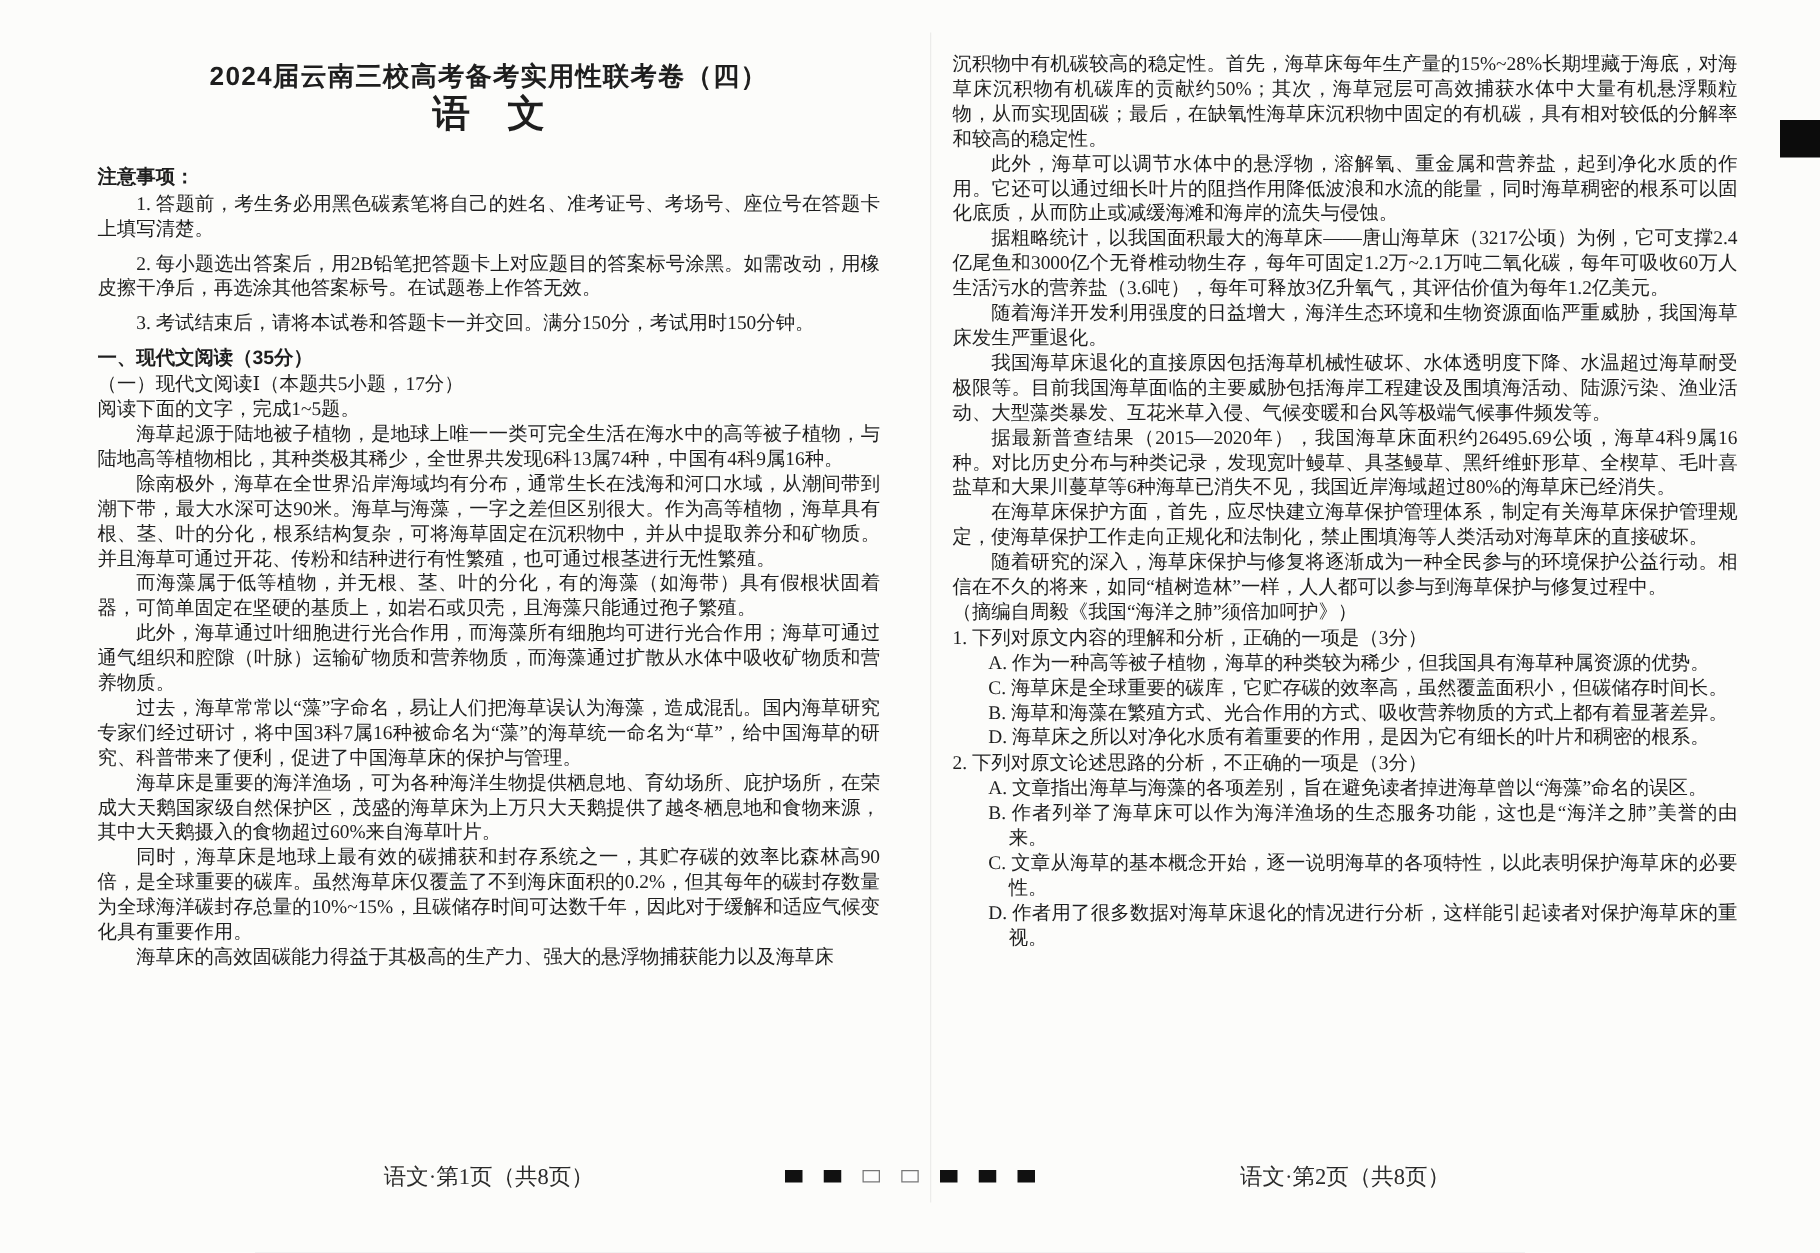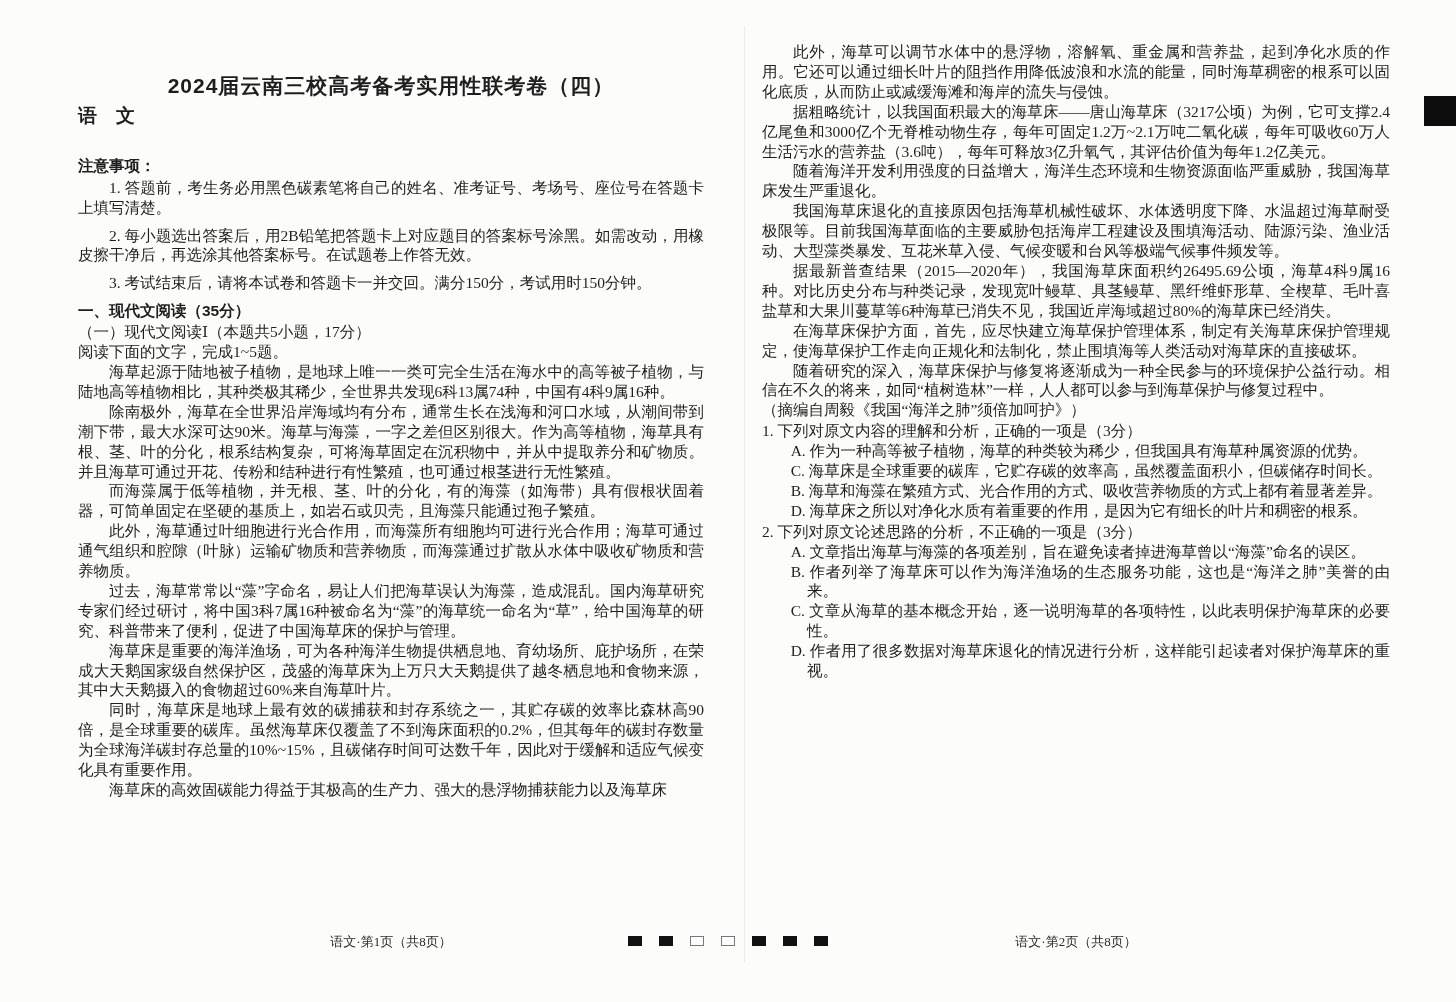--- a/index.html
+++ b/index.html
@@ -2,43 +2,43 @@
 <html><head>
 <meta charset="utf-8">
 <style>
   html,body{margin:0;padding:0;background:#e9e9e7;}
   .sheet{
     position:relative;width:1456px;height:1002px;margin:0 auto;
     background:#fcfcfa;overflow:hidden;color:#1e1e1e;
     font-family:"Liberation Serif","DejaVu Serif",serif;
   }
   .page{position:absolute;top:0;bottom:0;text-align:justify;font-size:15.5px;line-height:19.9px;}
-  .page-left{left:78px;width:626px;padding-top:42px;}
+  .page-left{left:78px;width:626px;padding-top:18px;}
   .page-right{left:762px;width:628px;padding-top:42px;}
   p{margin:0;}
   .indent{text-indent:2em;}
   .title{
     font-family:"Liberation Sans","DejaVu Sans",sans-serif;
     font-size:21px;font-weight:bold;text-align:center;
     margin:34px 0 10px 0;letter-spacing:1px;
   }
   .subject{
     font-family:"Liberation Sans","DejaVu Sans",sans-serif;
-    font-size:19px;font-weight:bold;text-align:left;margin:0 0 30px 0;
+    font-size:30px;font-weight:bold;text-align:center;margin:0 0 30px 0;
   }
   .notice-head{font-weight:bold;font-family:"Liberation Sans","DejaVu Sans",sans-serif;margin-bottom:2px;}
   .notice{text-indent:2em;margin-bottom:8px;}
   .sec{font-weight:bold;font-family:"Liberation Sans","DejaVu Sans",sans-serif;}
   .subsec{margin-top:1px;}
   .attribution{text-align:left;padding-right:10px;}
   .qstem{margin-top:1px;}
   .option{padding-left:2.9em;text-indent:-1.05em;}
   .footer{
     position:absolute;bottom:50px;left:0;right:0;text-align:center;
-    font-size:13px;color:#2a2a2a;
+    font-size:18px;color:#2a2a2a;
   }
   .corner-mark{position:absolute;top:96px;right:0;width:32px;height:30px;background:#0c0c0c;}
   .divider{position:absolute;left:744px;top:26px;bottom:40px;width:1px;background:#ececea;}
   .reg-marks{
     position:absolute;bottom:56px;left:50%;transform:translateX(-50%);
     display:flex;gap:17px;align-items:center;
   }
   .reg{display:inline-block;width:14px;height:10px;box-sizing:border-box;}
   .reg.filled{background:#111;}
   .reg.hollow{background:#fdfdfd;border:1px solid #777;}
@@ -70,20 +70,21 @@
     <p class="indent">此外，海草通过叶细胞进行光合作用，而海藻所有细胞均可进行光合作用；海草可通过通气组织和腔隙（叶脉）运输矿物质和营养物质，而海藻通过扩散从水体中吸收矿物质和营养物质。</p>
     <p class="indent">过去，海草常常以“藻”字命名，易让人们把海草误认为海藻，造成混乱。国内海草研究专家们经过研讨，将中国3科7属16种被命名为“藻”的海草统一命名为“草”，给中国海草的研究、科普带来了便利，促进了中国海草床的保护与管理。</p>
     <p class="indent">海草床是重要的海洋渔场，可为各种海洋生物提供栖息地、育幼场所、庇护场所，在荣成大天鹅国家级自然保护区，茂盛的海草床为上万只大天鹅提供了越冬栖息地和食物来源，其中大天鹅摄入的食物超过60%来自海草叶片。</p>
     <p class="indent">同时，海草床是地球上最有效的碳捕获和封存系统之一，其贮存碳的效率比森林高90倍，是全球重要的碳库。虽然海草床仅覆盖了不到海床面积的0.2%，但其每年的碳封存数量为全球海洋碳封存总量的10%~15%，且碳储存时间可达数千年，因此对于缓解和适应气候变化具有重要作用。</p>
     <p class="indent">海草床的高效固碳能力得益于其极高的生产力、强大的悬浮物捕获能力以及海草床</p>
 
     <div class="footer">语文·第1页（共8页）</div>
   </div>
 
   <div class="page page-right">
+    <p>沉积物中有机碳较高的稳定性。首先，海草床每年生产量的15%~28%长期埋藏于海底，对海草床沉积物有机碳库的贡献约50%；其次，海草冠层可高效捕获水体中大量有机悬浮颗粒物，从而实现固碳；最后，在缺氧性海草床沉积物中固定的有机碳，具有相对较低的分解率和较高的稳定性。</p>
     <p class="indent">此外，海草可以调节水体中的悬浮物，溶解氧、重金属和营养盐，起到净化水质的作用。它还可以通过细长叶片的阻挡作用降低波浪和水流的能量，同时海草稠密的根系可以固化底质，从而防止或减缓海滩和海岸的流失与侵蚀。</p>
     <p class="indent">据粗略统计，以我国面积最大的海草床——唐山海草床（3217公顷）为例，它可支撑2.4亿尾鱼和3000亿个无脊椎动物生存，每年可固定1.2万~2.1万吨二氧化碳，每年可吸收60万人生活污水的营养盐（3.6吨），每年可释放3亿升氧气，其评估价值为每年1.2亿美元。</p>
     <p class="indent">随着海洋开发利用强度的日益增大，海洋生态环境和生物资源面临严重威胁，我国海草床发生严重退化。</p>
     <p class="indent">我国海草床退化的直接原因包括海草机械性破坏、水体透明度下降、水温超过海草耐受极限等。目前我国海草面临的主要威胁包括海岸工程建设及围填海活动、陆源污染、渔业活动、大型藻类暴发、互花米草入侵、气候变暖和台风等极端气候事件频发等。</p>
     <p class="indent">据最新普查结果（2015—2020年），我国海草床面积约26495.69公顷，海草4科9属16种。对比历史分布与种类记录，发现宽叶鳗草、具茎鳗草、黑纤维虾形草、全楔草、毛叶喜盐草和大果川蔓草等6种海草已消失不见，我国近岸海域超过80%的海草床已经消失。</p>
     <p class="indent">在海草床保护方面，首先，应尽快建立海草保护管理体系，制定有关海草床保护管理规定，使海草保护工作走向正规化和法制化，禁止围填海等人类活动对海草床的直接破坏。</p>
     <p class="indent">随着研究的深入，海草床保护与修复将逐渐成为一种全民参与的环境保护公益行动。相信在不久的将来，如同“植树造林”一样，人人都可以参与到海草保护与修复过程中。</p>
 
     <p class="attribution">（摘编自周毅《我国“海洋之肺”须倍加呵护》）</p>
 

